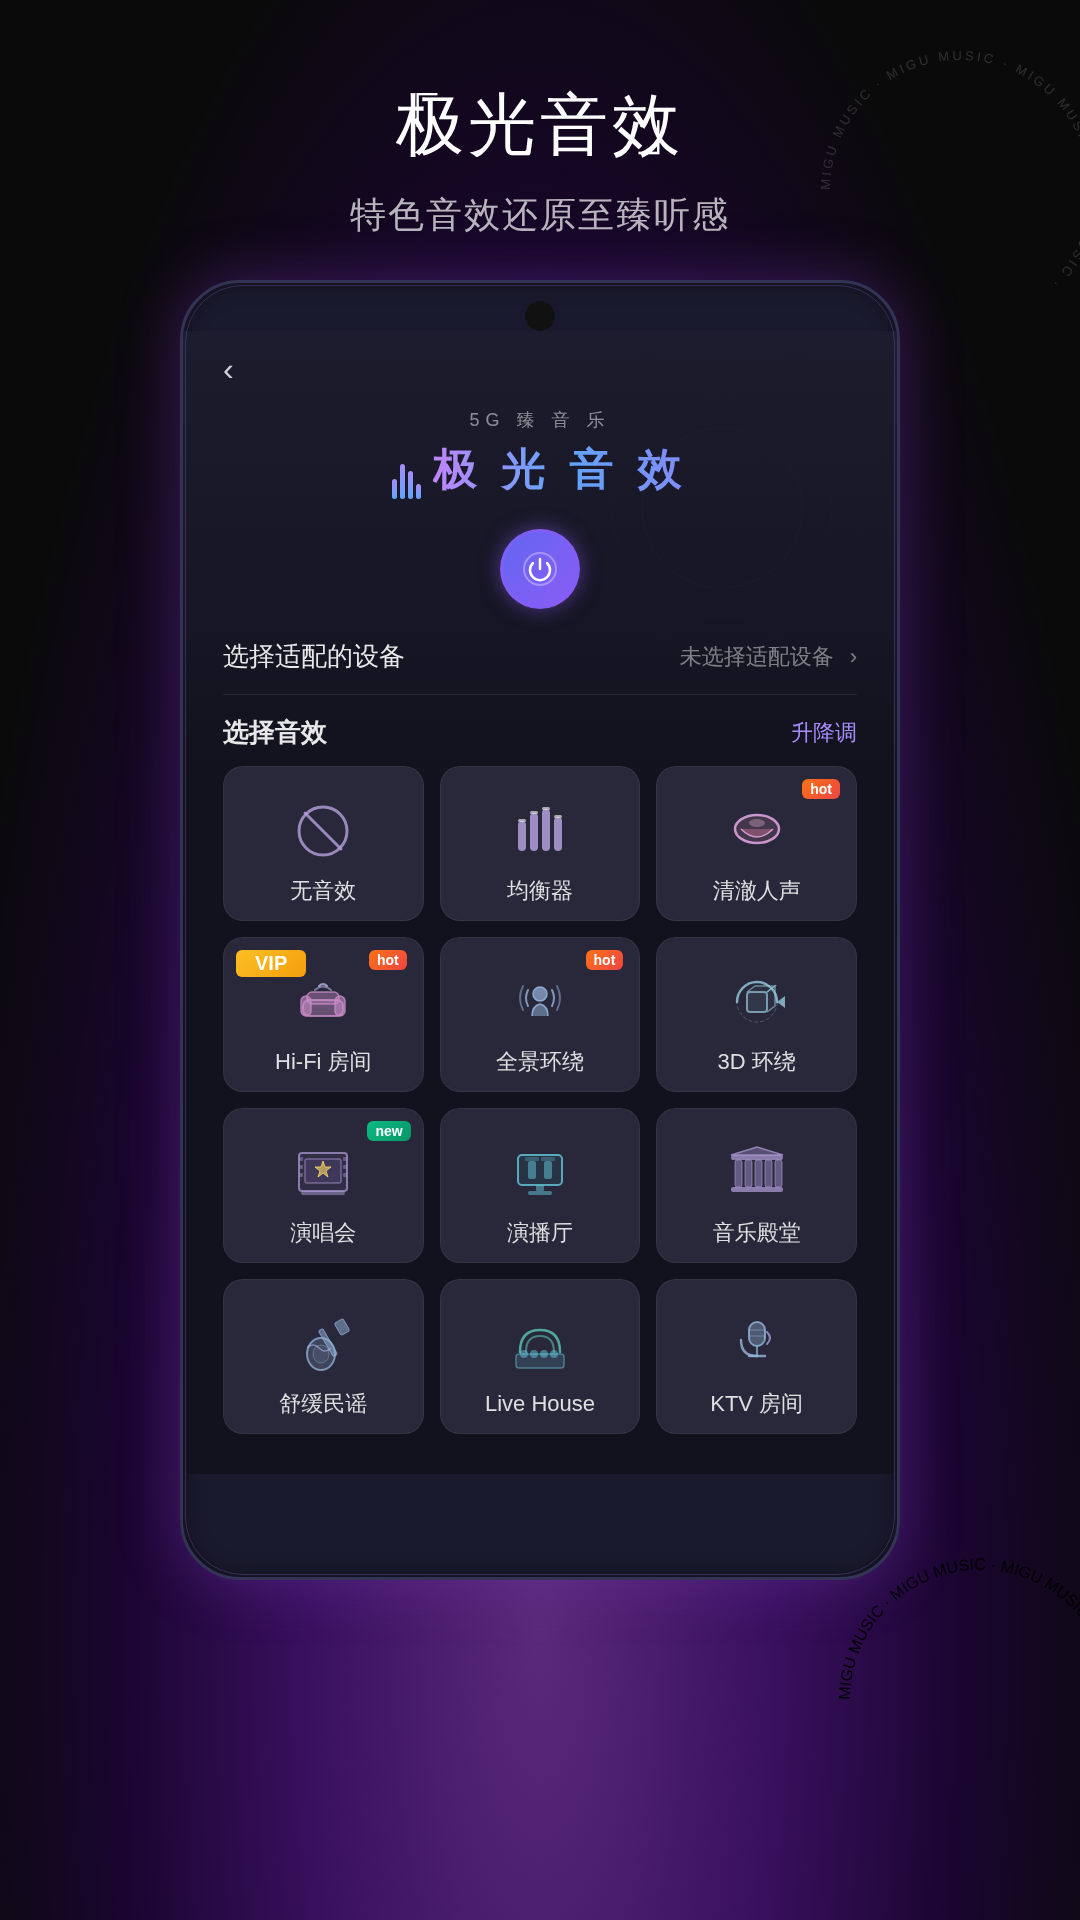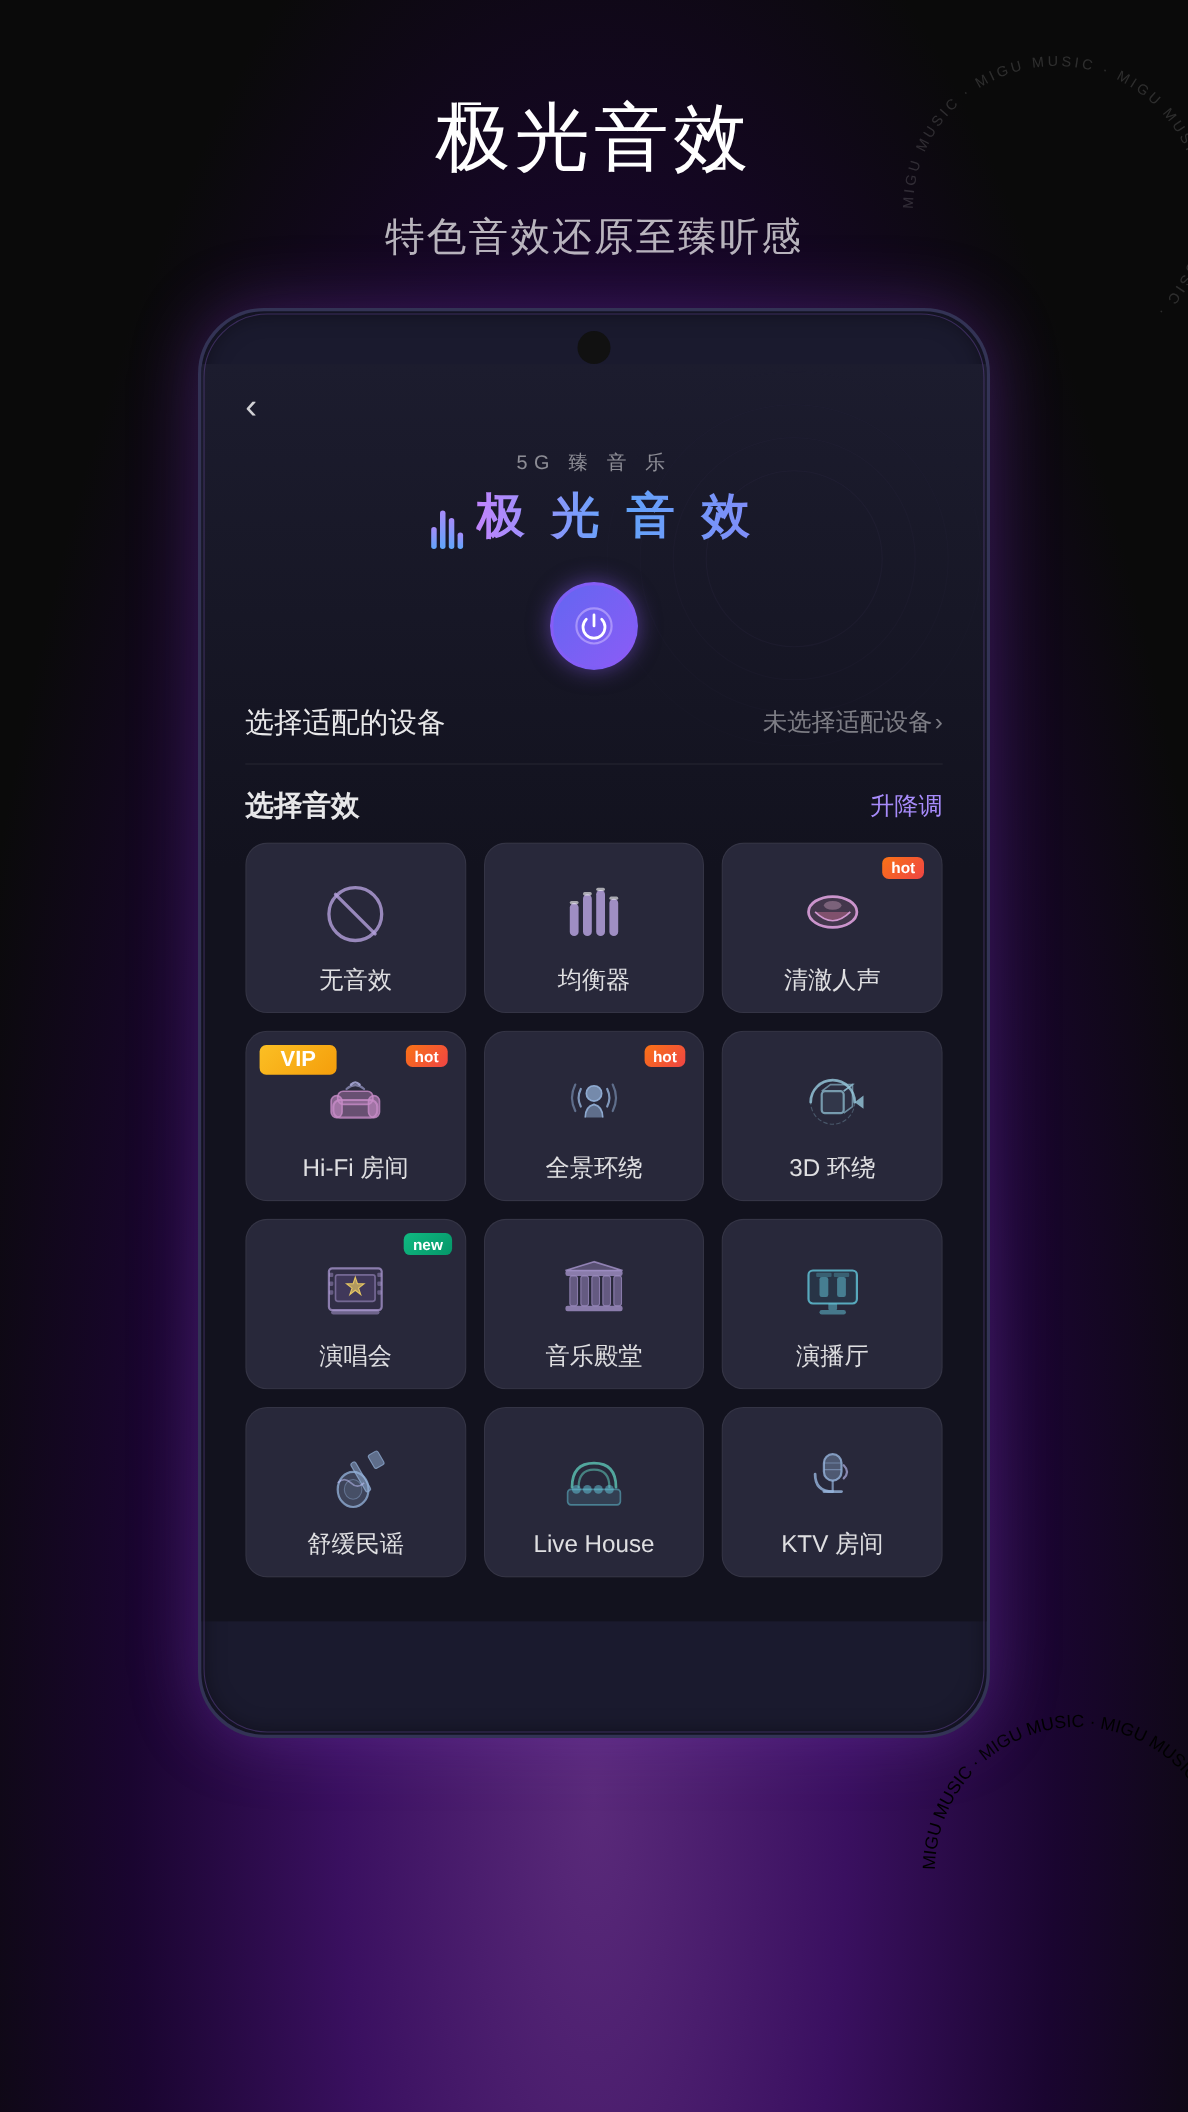--- a/index.html
+++ b/index.html
@@ -248,21 +248,21 @@
 
     .device-label {
       font-size: 26px;
       color: rgba(255,255,255,0.9);
       font-weight: 400;
     }
 
     .device-action {
       display: flex;
       align-items: center;
-      gap: 2px;
+      gap: 16px;
       font-size: 22px;
       color: rgba(255,255,255,0.45);
     }
 
     
     .sound-section {
       position: relative;
       z-index: 5;
     }
 
@@ -556,57 +556,57 @@
                 <rect x="8" y="48" width="44" height="4" rx="2" fill="rgba(180,160,220,0.5)"></rect>
               </svg>
             </div>
             <div class="effect-name">演唱会</div>
           </div>
 
           <div class="effect-card">
             <div class="effect-icon">
               <svg width="60" height="60" viewBox="0 0 60 60" fill="none">
 
+                <rect x="8" y="12" width="44" height="30" rx="4" stroke="rgba(100,200,220,0.8)" stroke-width="2" fill="rgba(40,100,120,0.2)"></rect>
+
+                <rect x="18" y="18" width="8" height="18" rx="2" fill="rgba(100,200,220,0.5)"></rect>
+                <rect x="34" y="18" width="8" height="18" rx="2" fill="rgba(100,200,220,0.5)"></rect>
+                <rect x="15" y="14" width="14" height="4" rx="1" fill="rgba(100,200,220,0.3)"></rect>
+                <rect x="31" y="14" width="14" height="4" rx="1" fill="rgba(100,200,220,0.3)"></rect>
+
+                <rect x="26" y="42" width="8" height="6" rx="1" fill="rgba(100,200,220,0.5)"></rect>
+                <rect x="18" y="48" width="24" height="4" rx="2" fill="rgba(100,200,220,0.5)"></rect>
+              </svg>
+            </div>
+            <div class="effect-name">演播厅</div>
+          </div>
+
+          <div class="effect-card">
+            <div class="effect-icon">
+              <svg width="60" height="60" viewBox="0 0 60 60" fill="none">
+
                 <rect x="4" y="44" width="52" height="5" rx="2" fill="rgba(180,160,220,0.7)"></rect>
                 <rect x="4" y="12" width="52" height="5" rx="2" fill="rgba(180,160,220,0.7)"></rect>
 
                 <rect x="8" y="17" width="7" height="27" rx="2" fill="rgba(160,140,200,0.5)" stroke="rgba(180,160,220,0.6)" stroke-width="1"></rect>
                 <rect x="18" y="17" width="7" height="27" rx="2" fill="rgba(160,140,200,0.5)" stroke="rgba(180,160,220,0.6)" stroke-width="1"></rect>
                 <rect x="28" y="17" width="7" height="27" rx="2" fill="rgba(160,140,200,0.5)" stroke="rgba(180,160,220,0.6)" stroke-width="1"></rect>
                 <rect x="38" y="17" width="7" height="27" rx="2" fill="rgba(160,140,200,0.5)" stroke="rgba(180,160,220,0.6)" stroke-width="1"></rect>
                 <rect x="48" y="17" width="7" height="27" rx="2" fill="rgba(160,140,200,0.5)" stroke="rgba(180,160,220,0.6)" stroke-width="1"></rect>
 
                 <polygon points="30,4 4,12 56,12" fill="rgba(160,140,200,0.4)" stroke="rgba(180,160,220,0.7)" stroke-width="1.5"></polygon>
               </svg>
             </div>
             <div class="effect-name">音乐殿堂</div>
           </div>
 
           <div class="effect-card">
             <div class="effect-icon">
               <svg width="60" height="60" viewBox="0 0 60 60" fill="none">
 
-                <rect x="8" y="12" width="44" height="30" rx="4" stroke="rgba(100,200,220,0.8)" stroke-width="2" fill="rgba(40,100,120,0.2)"></rect>
-
-                <rect x="18" y="18" width="8" height="18" rx="2" fill="rgba(100,200,220,0.5)"></rect>
-                <rect x="34" y="18" width="8" height="18" rx="2" fill="rgba(100,200,220,0.5)"></rect>
-                <rect x="15" y="14" width="14" height="4" rx="1" fill="rgba(100,200,220,0.3)"></rect>
-                <rect x="31" y="14" width="14" height="4" rx="1" fill="rgba(100,200,220,0.3)"></rect>
-
-                <rect x="26" y="42" width="8" height="6" rx="1" fill="rgba(100,200,220,0.5)"></rect>
-                <rect x="18" y="48" width="24" height="4" rx="2" fill="rgba(100,200,220,0.5)"></rect>
-              </svg>
-            </div>
-            <div class="effect-name">演播厅</div>
-          </div>
-
-          <div class="effect-card">
-            <div class="effect-icon">
-              <svg width="60" height="60" viewBox="0 0 60 60" fill="none">
-
                 <ellipse cx="28" cy="40" rx="14" ry="16" fill="rgba(150,180,220,0.2)" stroke="rgba(150,180,220,0.75)" stroke-width="2"></ellipse>
                 <ellipse cx="28" cy="40" rx="8" ry="9" fill="rgba(150,180,220,0.1)" stroke="rgba(150,180,220,0.4)" stroke-width="1"></ellipse>
 
                 <rect x="32" y="14" width="5" height="30" rx="2" fill="rgba(150,180,220,0.5)" stroke="rgba(150,180,220,0.7)" stroke-width="1" transform="rotate(-30 34 28)"></rect>
 
                 <rect x="44" y="6" width="10" height="14" rx="2" fill="rgba(150,180,220,0.5)" stroke="rgba(150,180,220,0.7)" stroke-width="1" transform="rotate(-30 49 13)"></rect>
 
                 <path d="M14 34 Q20 28 26 34 Q32 40 38 34" stroke="rgba(200,200,255,0.5)" stroke-width="1.5" fill="none"></path>
               </svg>
             </div>

